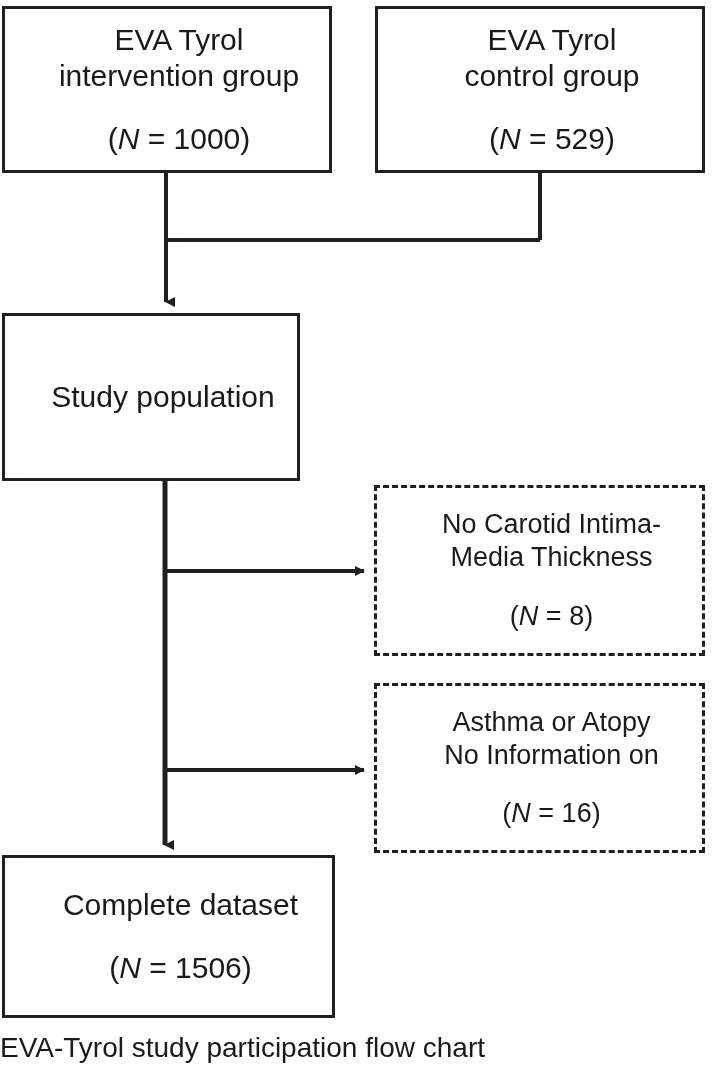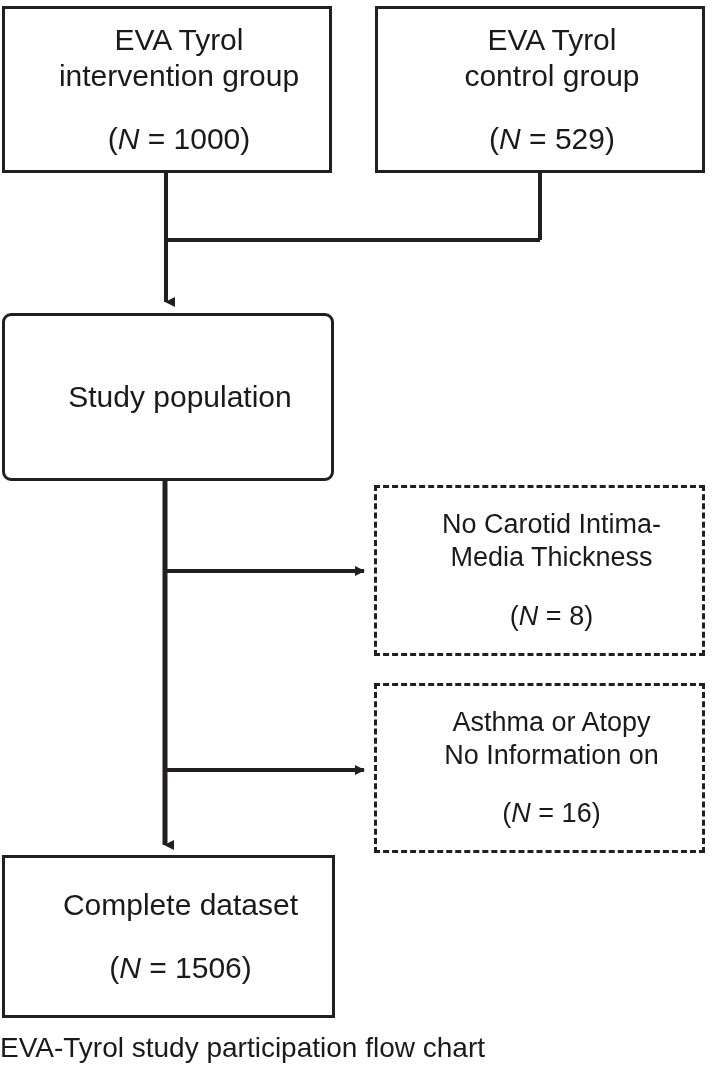--- a/index.html
+++ b/index.html
@@ -51,23 +51,22 @@
   
   #node-intervention {
     left: 2px;  top: 6px;   width: 330px; height: 167px;
     font-size: 30px;
   }
   #node-control {
     left: 375px; top: 6px;  width: 330px; height: 167px;
     font-size: 30px;
   }
   #node-study-population {
-    left: 2px;  top: 313px; width: 332px; height: 168px;
+    left: 2px;  top: 313px; width: 298px; height: 168px;
     font-size: 30px;
-    border-radius: 9px;
   }
   #node-exclusion-cimt {
     left: 374px; top: 485px; width: 331px; height: 171px;
     font-size: 27px;
   }
   #node-exclusion-asthma {
     left: 374px; top: 683px; width: 331px; height: 170px;
     font-size: 27px;
   }
   #node-complete-dataset {

